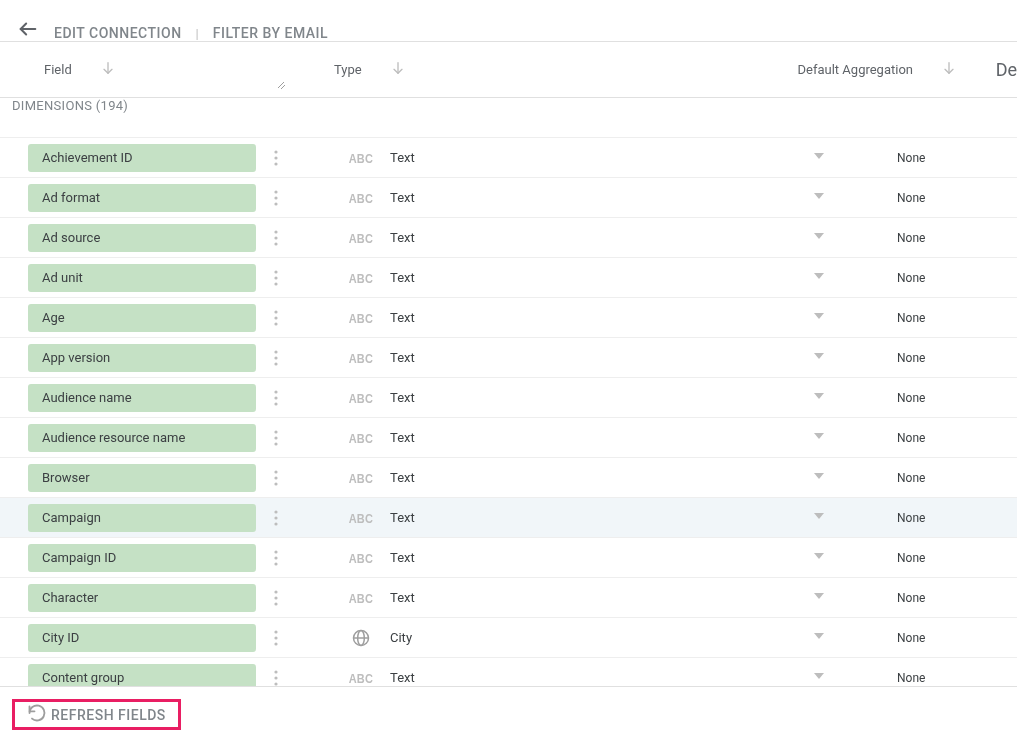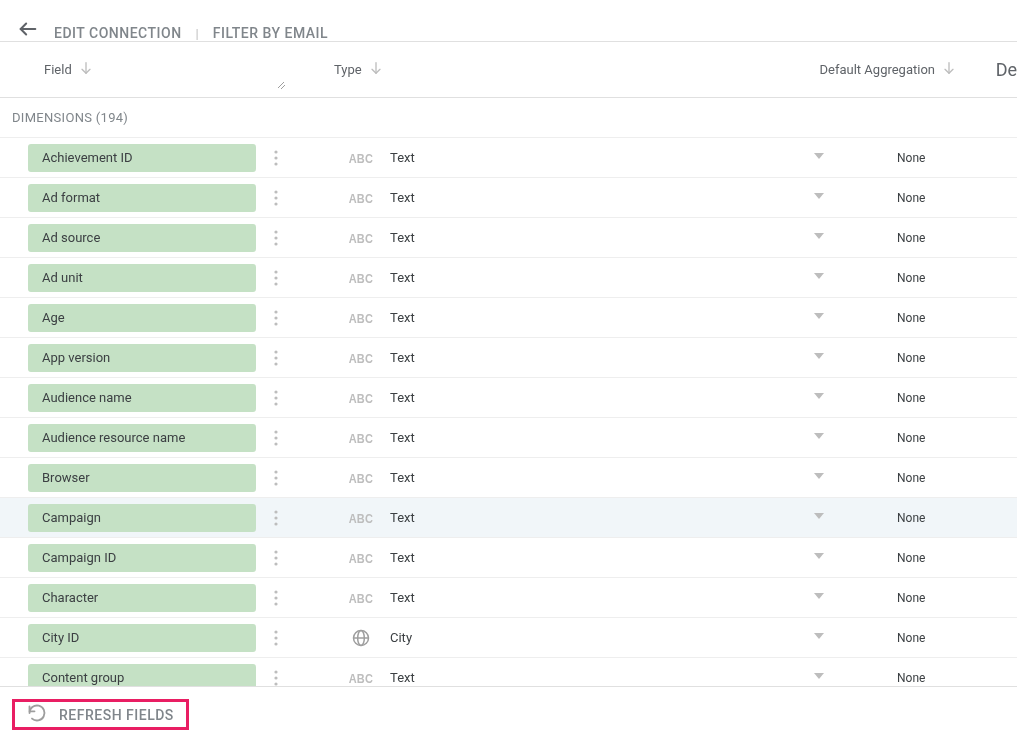--- a/index.html
+++ b/index.html
@@ -40,39 +40,39 @@
     display: flex;
     align-items: center;
     border-bottom: 1px solid #e0e0e0;
     position: relative;
     color: #5f6368;
     font-size: 13px;
   }
   .header-cell {
     display: flex;
     align-items: center;
-    gap: 6px;
+    gap: 28px;
     cursor: pointer;
   }
   .header-cell.field { margin-left: 44px; width: 220px; }
   .header-cell.type  { margin-left: 70px; width: 80px; }
   .header-cell.agg   { margin-left: auto; margin-right: 60px; }
   .sort-arrow svg { width:16px; height:16px; }
   .resize-handle {
     position: absolute;
     left: 276px;
     bottom: 4px;
     color: #9e9e9e;
     font-size: 11px;
     transform: rotate(0deg);
   }
   .section-label {
     height: 40px;
     display: flex;
-    align-items: center;
+    align-items: flex-start;
     padding-left: 12px;
     font-size: 13px;
     color: #80868b;
     letter-spacing: 0.3px;
     border-bottom: 1px solid #eee;
   }
   .rows-container {
     height: 548px;
     overflow: hidden;
   }
@@ -142,21 +142,21 @@
     height: 56px;
     border-top: 1px solid #e0e0e0;
     display:flex;
     align-items:center;
     padding-left: 12px;
     background:#fff;
   }
   .refresh-btn {
     display:flex;
     align-items:center;
-    gap: 12px;
+    gap: 4px;
     padding: 1px 12px;
     border: 3px solid #e91e63;
     color:#80868b;
     cursor:pointer;
   }
   .refresh-btn .lbl {
     font-size: 14px;
     letter-spacing: 0.5px;
     font-weight:500;
   }

